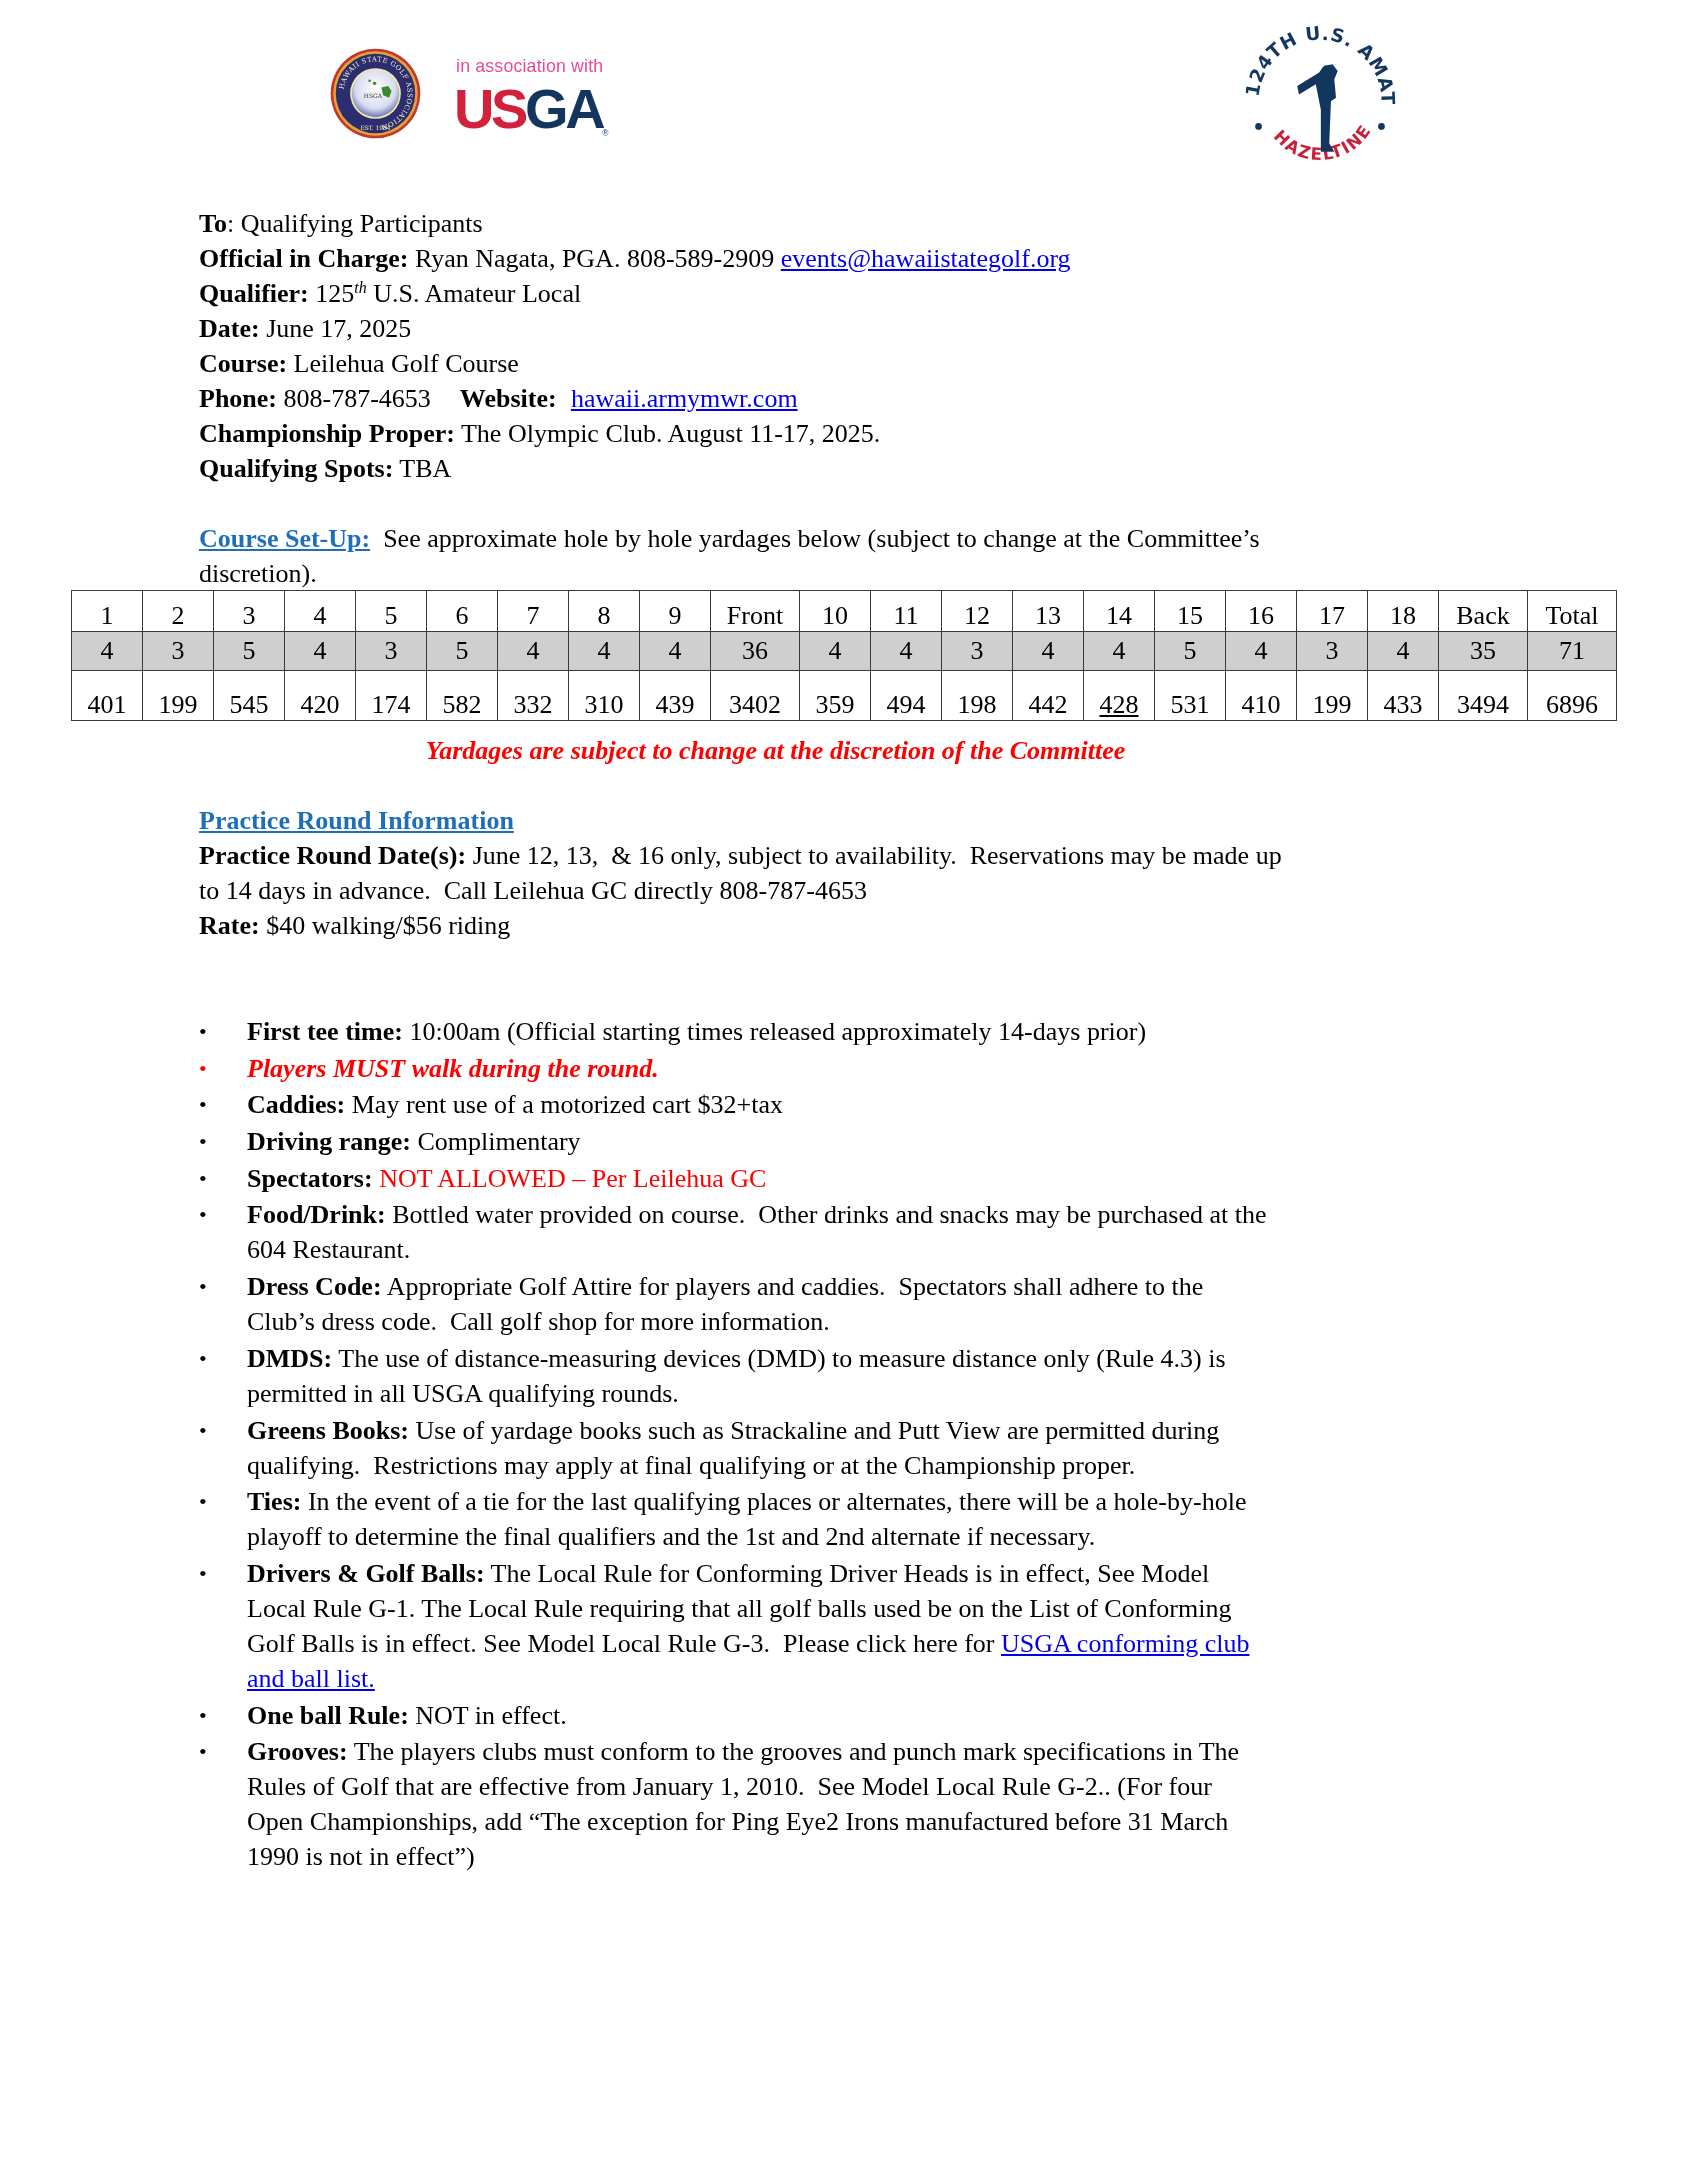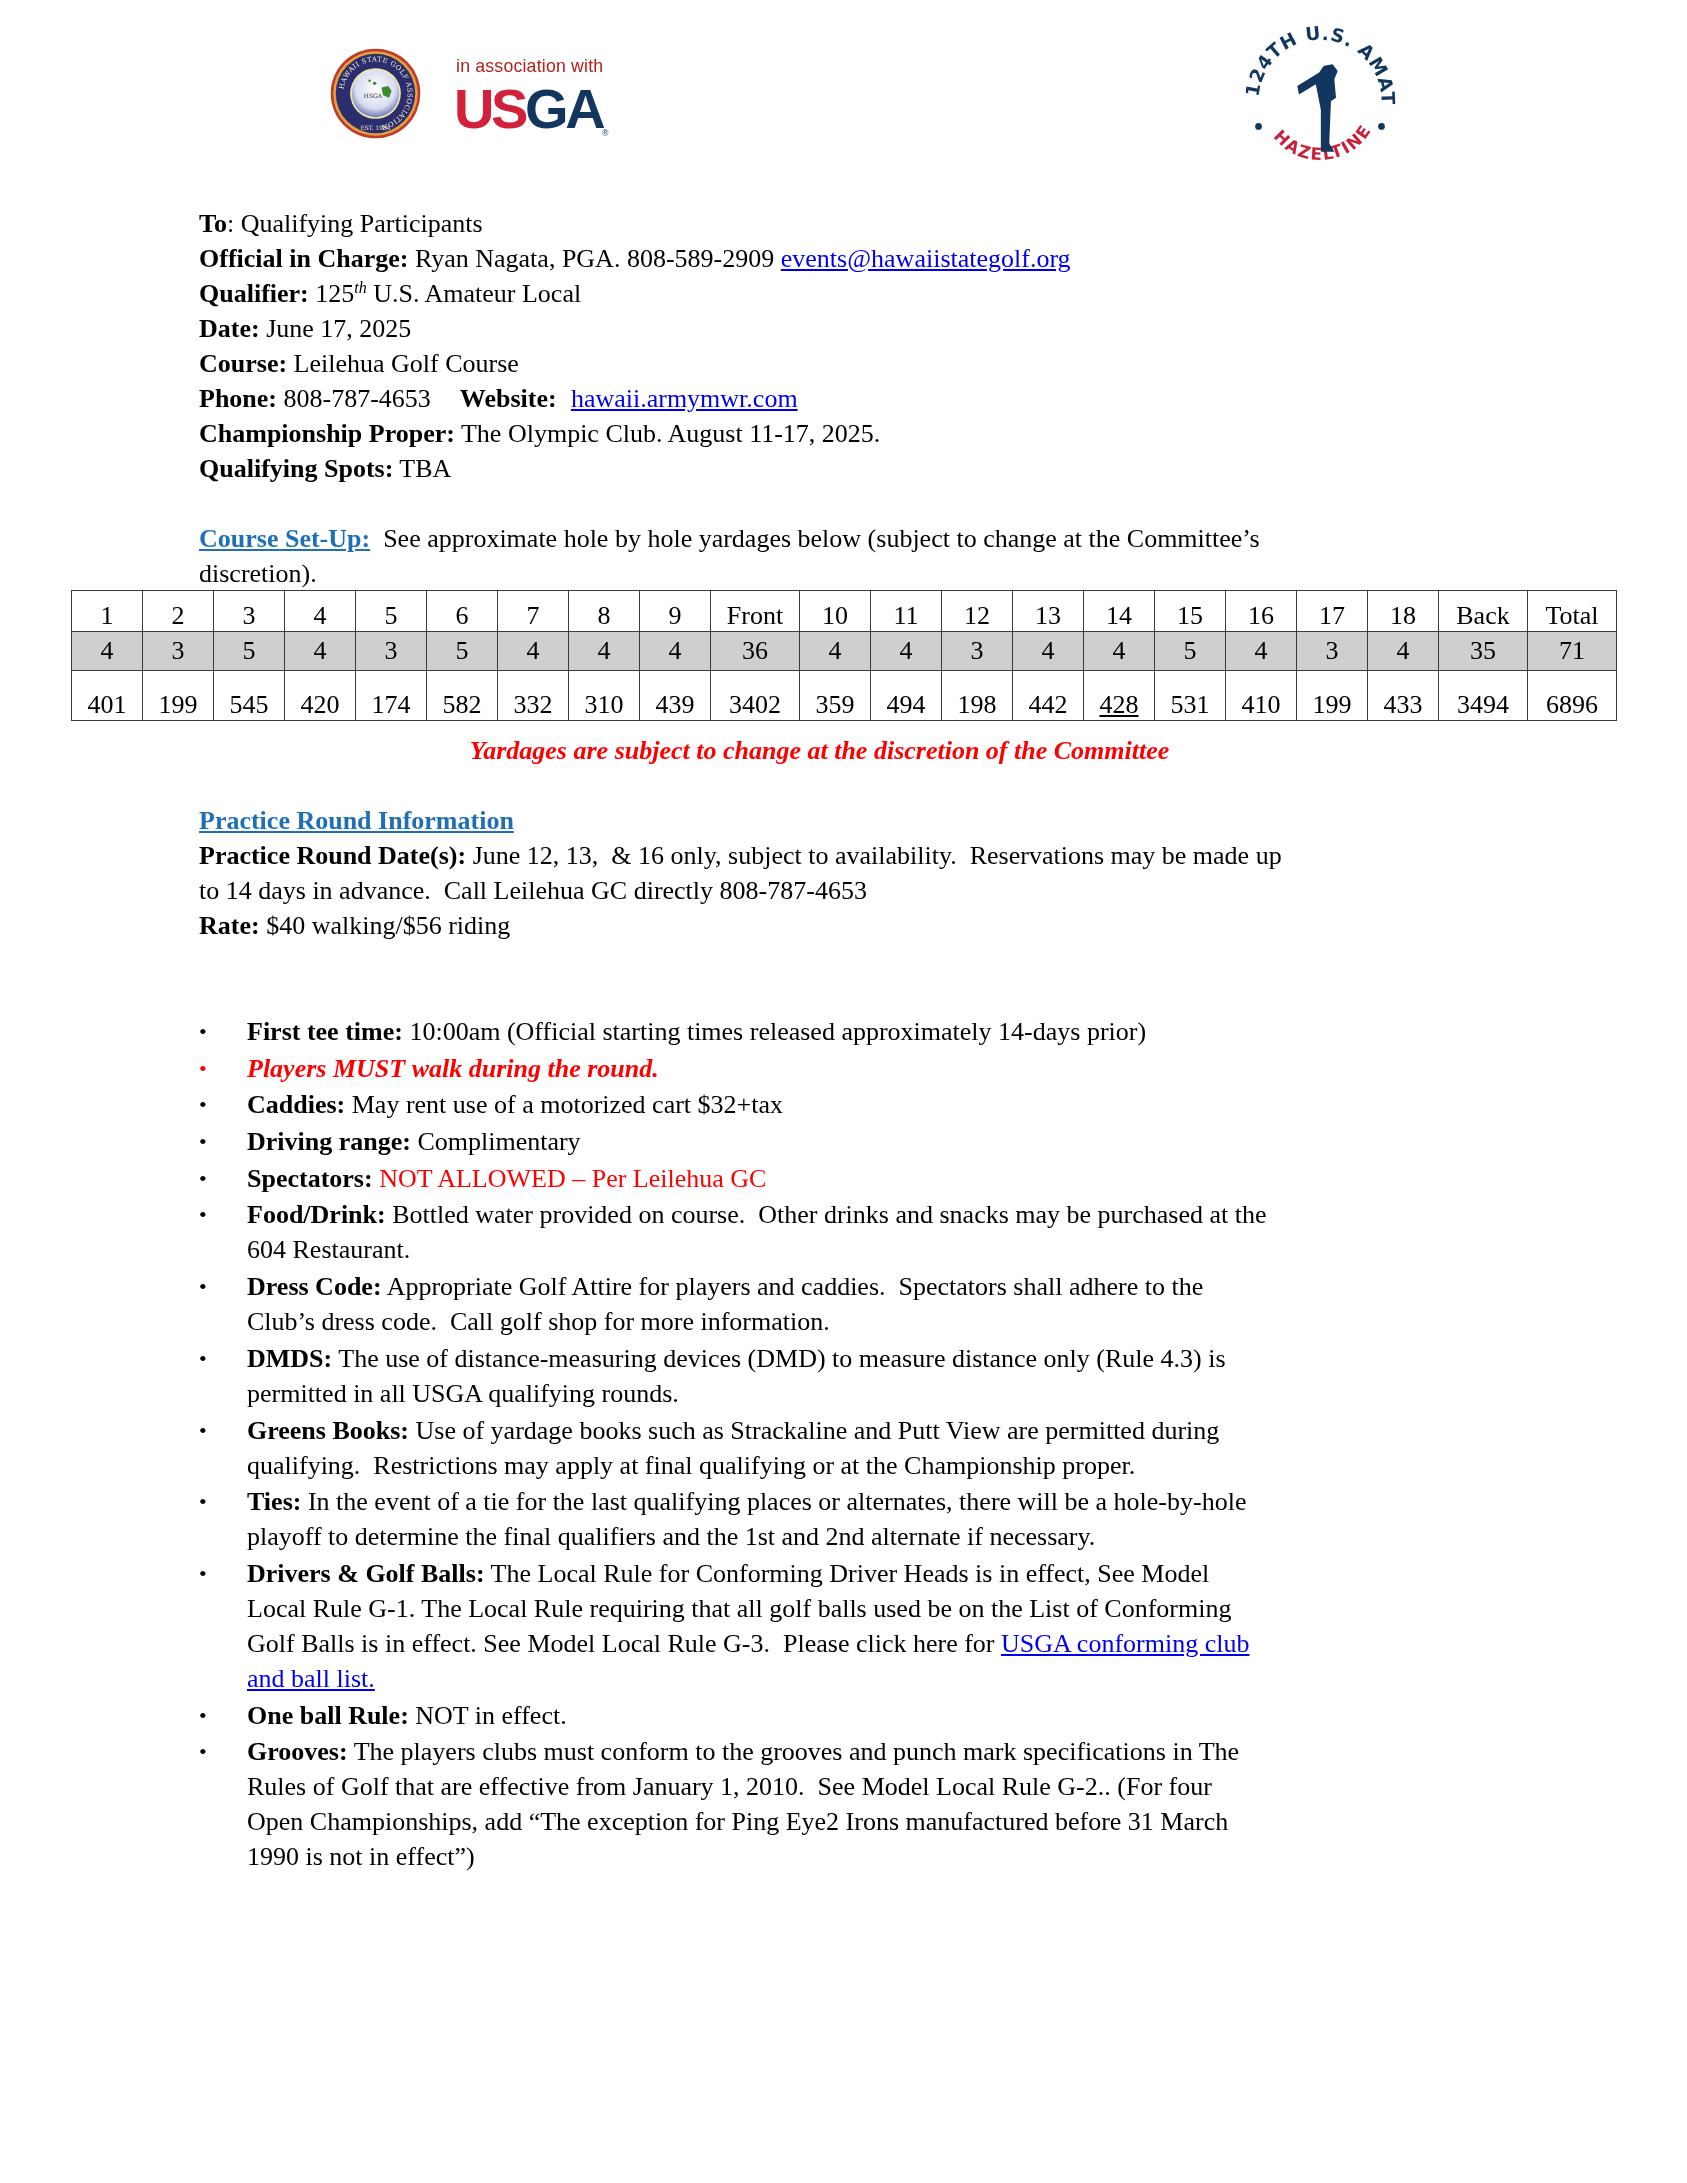--- a/index.html
+++ b/index.html
@@ -3,21 +3,21 @@
 <meta charset="utf-8">
 <style>
   html, body { margin: 0; padding: 0; background: #ffffff; }
   body { width: 1687px; height: 2183px; position: relative; overflow: hidden;
          font-family: "Liberation Serif", "DejaVu Serif", serif; color: #000; }
   .abs { position: absolute; }
 
   
   #hsga-seal { left: 329px; top: 47px; width: 93px; height: 93px; }
   #assoc-text { left: 456px; top: 56px; font-family: "Liberation Sans", "DejaVu Sans", sans-serif;
-                font-size: 17.7px; color: #b91c1c; letter-spacing: 0.2px; }
+                font-size: 17.7px; color: #ec4899; letter-spacing: 0.2px; }
   #usga-logo { left: 454px; top: 81px; font-family: "Liberation Sans", "DejaVu Sans", sans-serif;
                font-weight: bold; font-size: 56px; letter-spacing: -3.4px; line-height: 1; }
   #usga-logo .us { color: #d2213b; }
   #usga-logo .ga { color: #12365e; }
   #usga-logo .reg { font-size: 8.4px; color: #12365e; letter-spacing: 0; vertical-align: bottom; font-weight: normal; }
   #amateur-logo { left: 1240px; top: 17px; width: 160px; height: 160px; }
 
   
   .doc { left: 199px; width: 1316px; font-size: 26px; line-height: 35px; }
   .line { white-space: nowrap; }
@@ -28,21 +28,21 @@
 
   
   #yardage-table { left: 71px; top: 590px; width: 1546px; border-collapse: collapse;
                    font-size: 26px; table-layout: fixed; }
   #yardage-table td { border: 1.7px solid #3a3a3a; text-align: center; padding: 0; }
   #yardage-table tr.hole td { height: 40px; vertical-align: bottom; }
   #yardage-table tr.par td { height: 38px; background: #d0cfd0; vertical-align: middle; }
   #yardage-table tr.yds td { height: 49px; vertical-align: bottom; }
 
   #yard-note { left: 0; width: 1551px; top: 736px; text-align: center; color: #ff0000;
-               font-style: italic; font-weight: bold; font-size: 26px; margin-left: 44px; }
+               font-style: italic; font-weight: bold; font-size: 26px; }
 
   ul.bullets { list-style: none; margin: 0; padding: 0; }
   ul.bullets li { position: relative; padding-left: 99px; }
   ul.bullets li .dot { position: absolute; left: 51px; top: 0; font-size: 22px; }
   .red { color: #ff0000; }
   .red-it { color: #ff0000; font-style: italic; font-weight: bold; }
 </style>
 </head>
 <body>
 

